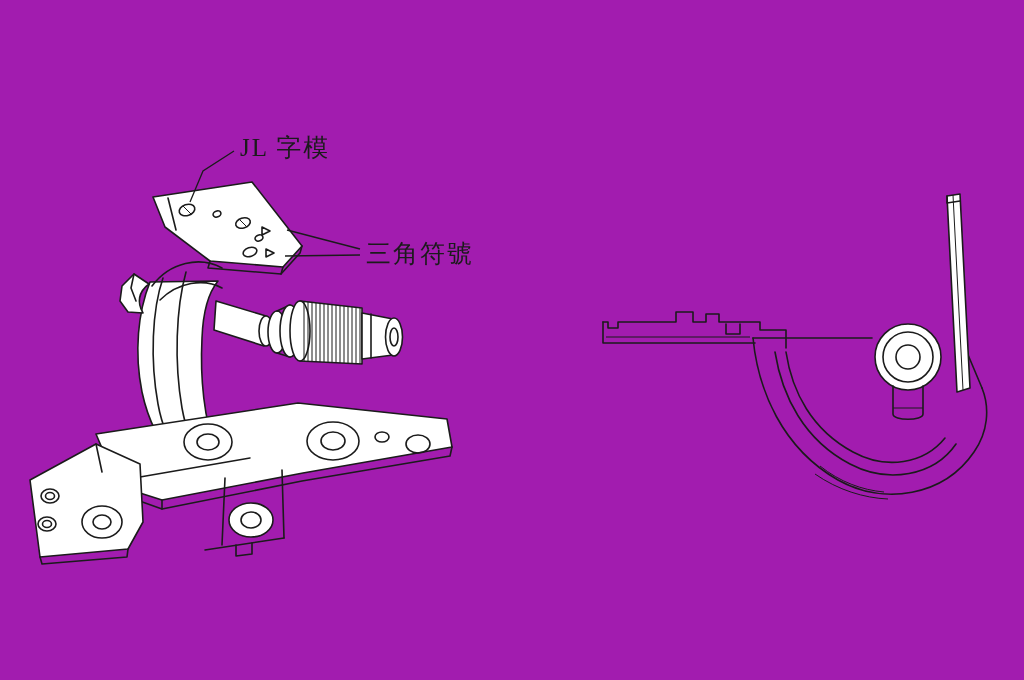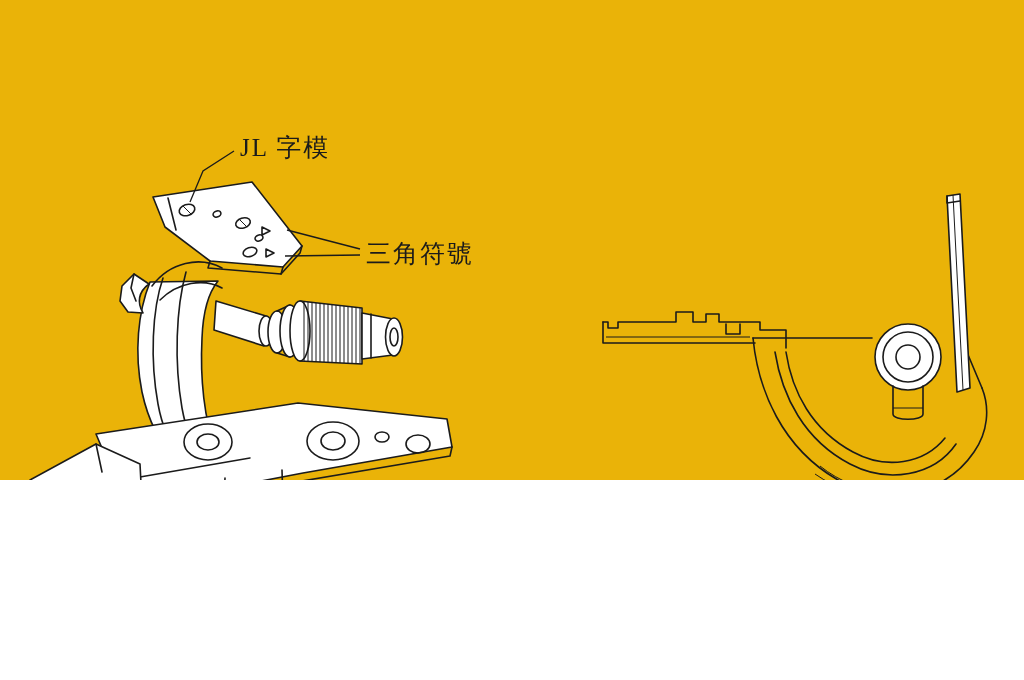--- a/index.html
+++ b/index.html
@@ -1,20 +1,20 @@
 <!DOCTYPE html>
 <html><head>
 <meta charset="utf-8">
 <style>
   html, body { margin: 0; padding: 0; background: #ffffff; }
   .canvas {
     position: relative;
     width: 1024px;
-    height: 480px;
-    background: #eab308;
+    height: 680px;
+    background: #a21caf;
     overflow: hidden;
   }
   svg { display: block; }
   .ln   { fill: none; stroke: #1b1b1b; stroke-width: 1.6; stroke-linejoin: round; stroke-linecap: round; }
   .fw   { fill: #ffffff; stroke: #1b1b1b; stroke-width: 1.6; stroke-linejoin: round; }
   .thin { fill: none; stroke: #1b1b1b; stroke-width: 1.0; }
   .ldr  { fill: none; stroke: #1b1b1b; stroke-width: 1.3; }
   .callout {
     font-family: "Liberation Serif", "DejaVu Serif", serif;
     font-size: 25px;

